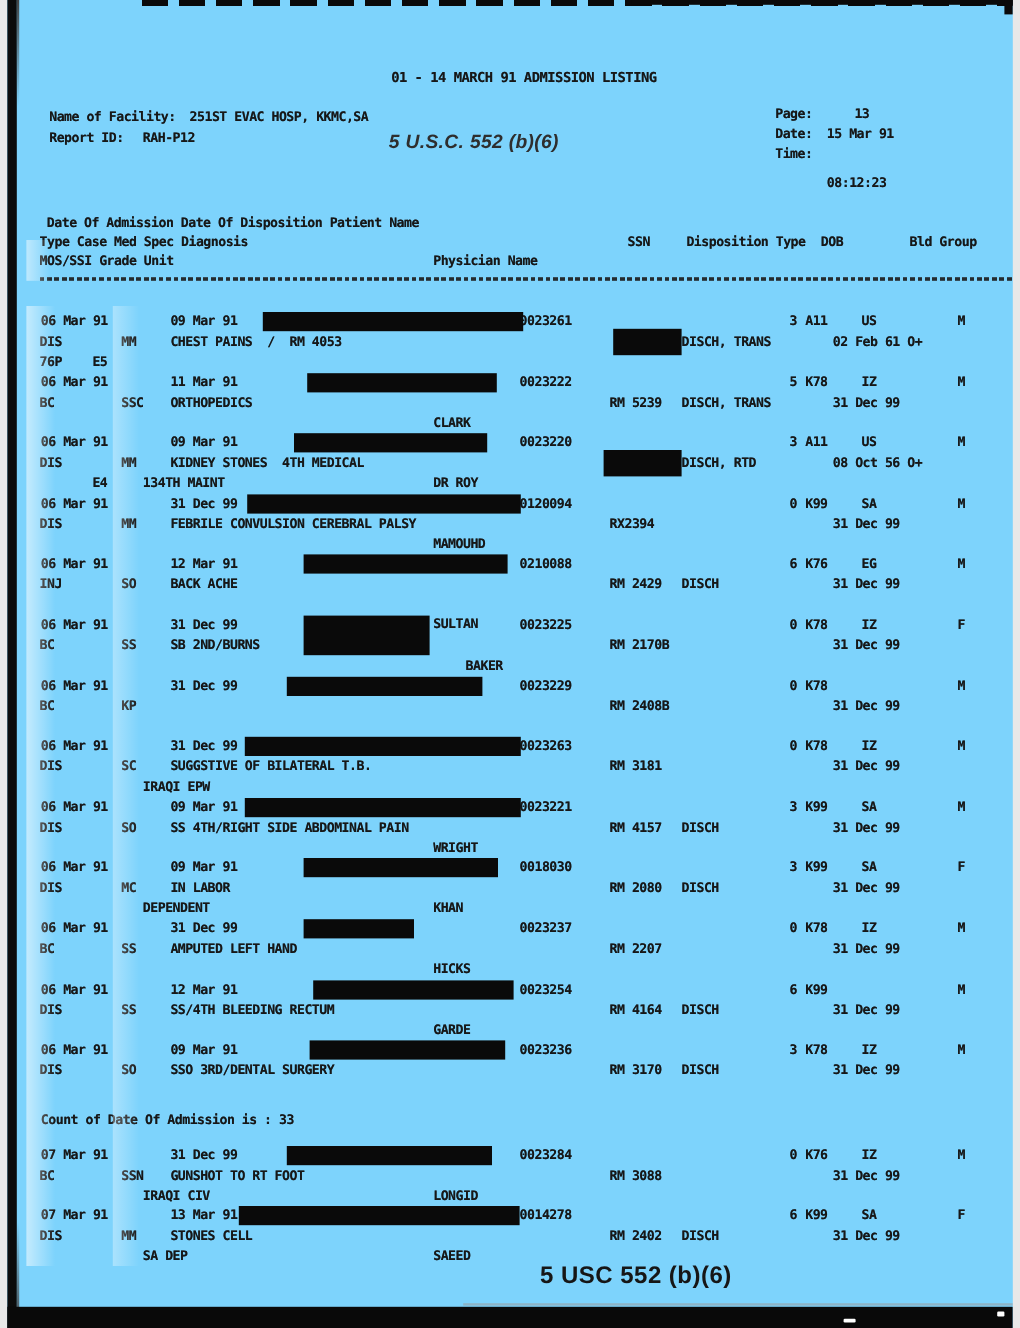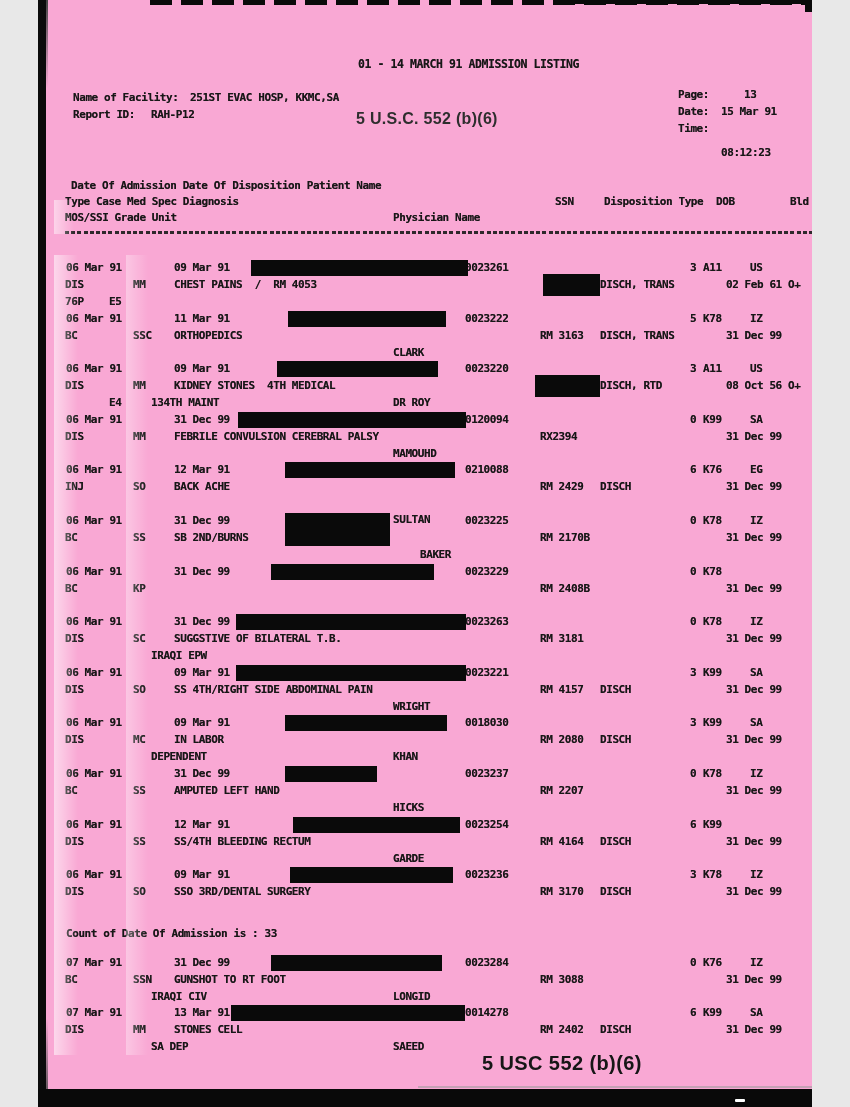--- a/index.html
+++ b/index.html
@@ -1,32 +1,32 @@
 <!DOCTYPE html>
 <html><head>
 <meta charset="utf-8">
 <style>
   html,body{margin:0;padding:0;background:#e8e8e8;}
   .page{
-    position:relative;width:774px;height:1107px;margin:0 auto;
-    background:#f9a8d4;overflow:hidden;
+    position:relative;width:838px;height:1107px;margin:0 auto;
+    background:#7dd3fc;overflow:hidden;
     font-family:"DejaVu Sans Mono","Liberation Mono",monospace;
     color:#171717;
   }
   .mono{
     position:absolute;font-size:11px;font-weight:bold;line-height:12px;
     letter-spacing:-0.42px;white-space:pre;color:#171717;
     text-shadow:0 0 .5px rgba(0,0,0,.55);
   }
   .mono.big{font-size:11.5px;}
   .stamp{
     position:absolute;font-family:"Liberation Sans",sans-serif;
     color:#2e2e2e;white-space:pre;
   }
-  .stamp.header{font-size:16px;font-weight:600;letter-spacing:.3px;}
+  .stamp.header{font-size:16px;font-weight:600;letter-spacing:.3px;font-style:italic;}
   .stamp.footer{font-size:20px;font-weight:700;letter-spacing:.4px;color:#161616;}
   .dashline{
     position:absolute;left:27px;width:818px;top:231px;height:3px;
     background:repeating-linear-gradient(90deg,#1d1d1d 0 4px,rgba(0,0,0,0) 4px 6.2px);
     opacity:.92;
   }
   .bar{position:absolute;background:#0a0a0a;}
   
   .edge-left{position:absolute;left:0;top:0;width:8px;height:1107px;background:#0b0b0b;}
   .edge-left:after{content:"";position:absolute;left:8px;top:0;width:2px;height:100%;
@@ -109,21 +109,21 @@
         <div class="mono" style="left: 28px; top: 313px;">06 Mar 91</div>
         <div class="mono" style="left: 136px; top: 313px;">11 Mar 91</div>
         <div class="mono" style="left: 427px; top: 313px;">0023222</div>
         <div class="mono" style="left: 652px; top: 313px;">5</div>
         <div class="mono" style="left: 665px; top: 313px;">K78</div>
         <div class="mono" style="left: 712px; top: 313px;">IZ</div>
         <div class="mono" style="left: 792px; top: 313px;">M</div>
         <div class="mono" style="left: 27px; top: 330px;">BC</div>
         <div class="mono" style="left: 95px; top: 330px;">SSC</div>
         <div class="mono" style="left: 136px; top: 330px;">ORTHOPEDICS</div>
-        <div class="mono" style="left: 502px; top: 330px;">RM 3163</div>
+        <div class="mono" style="left: 502px; top: 330px;">RM 5239</div>
         <div class="mono" style="left: 562px; top: 330px;">DISCH, TRANS</div>
         <div class="mono" style="left: 688px; top: 330px;">31 Dec 99</div>
         <div class="mono" style="left: 355px; top: 347px;">CLARK</div>
         <div class="bar" style="left: 250px; width: 158px; top: 311px; height: 16px;"></div>
       </div>
       <div>
         <div class="mono" style="left: 28px; top: 363px;">06 Mar 91</div>
         <div class="mono" style="left: 136px; top: 363px;">09 Mar 91</div>
         <div class="mono" style="left: 427px; top: 363px;">0023220</div>
         <div class="mono" style="left: 652px; top: 363px;">3</div>

